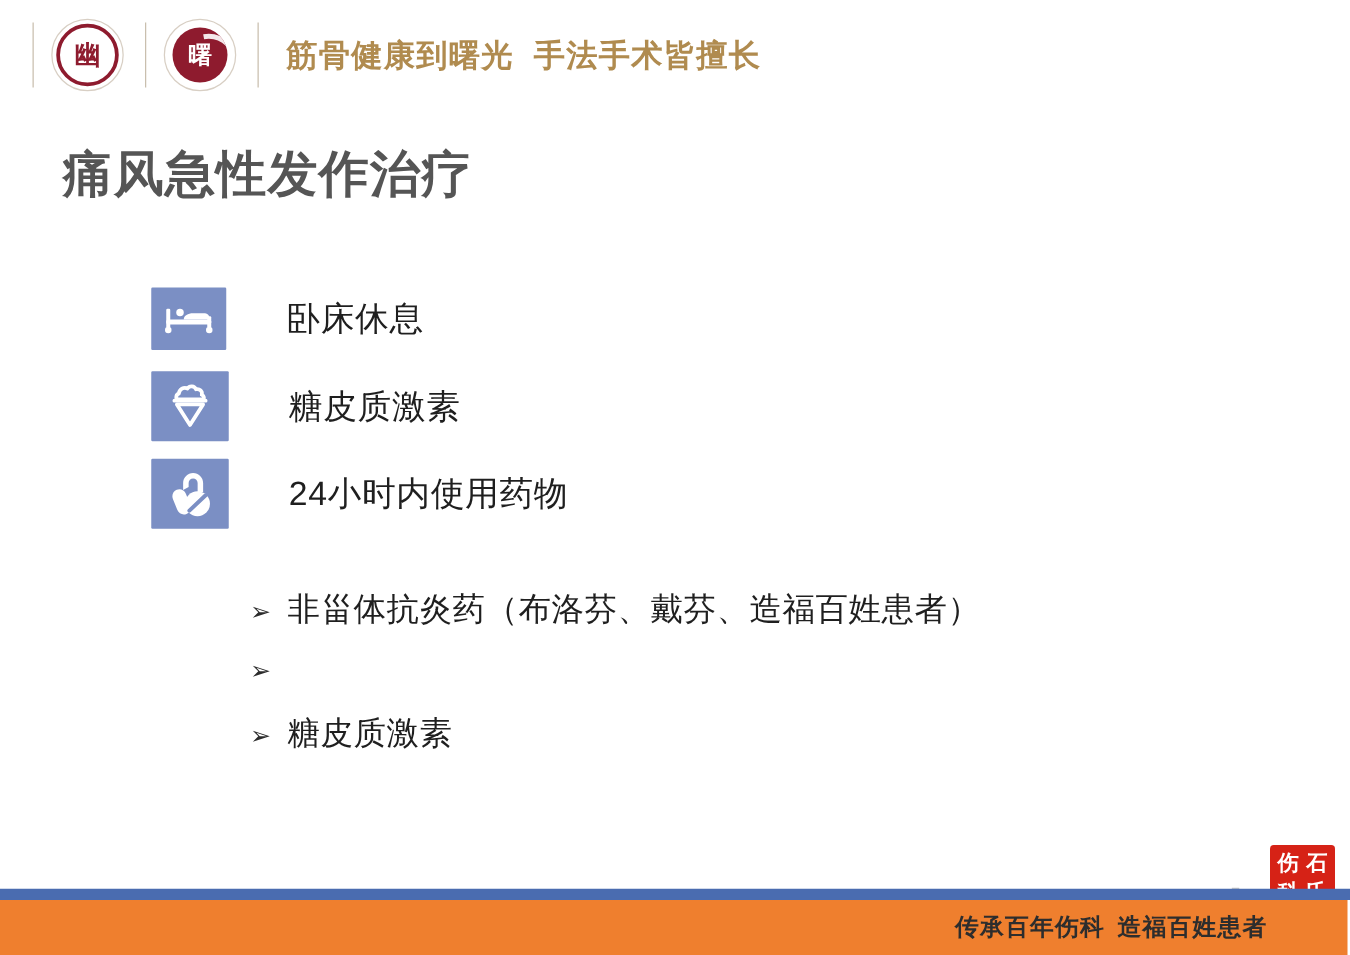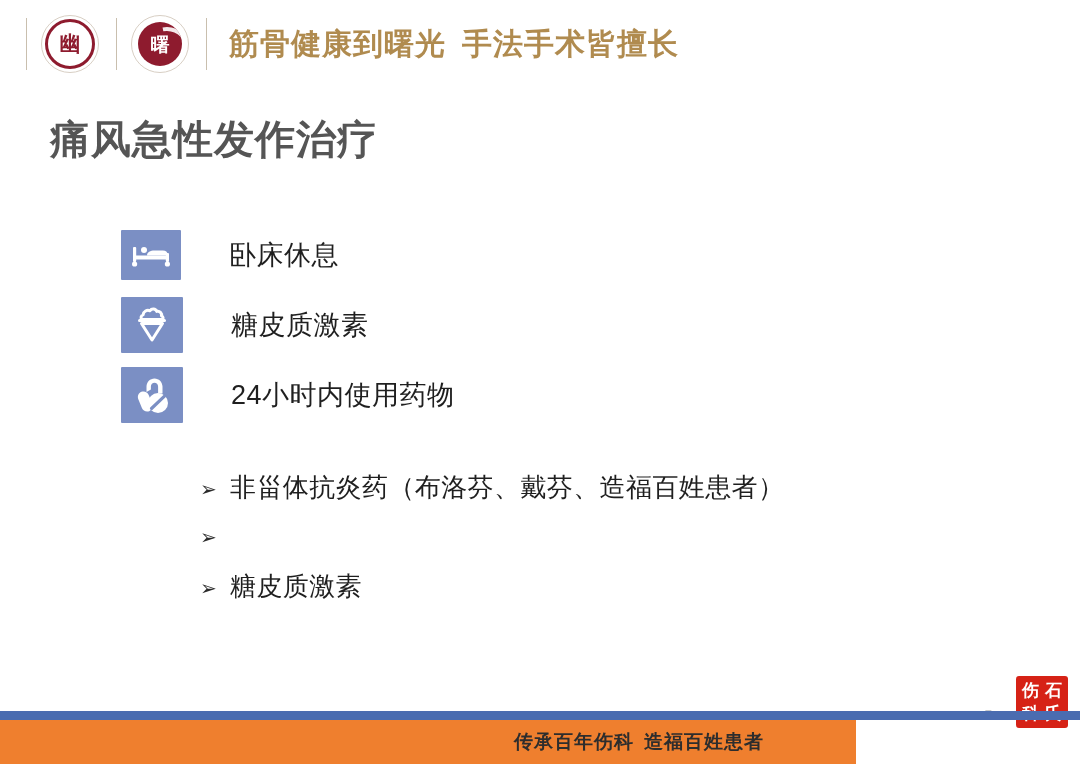--- a/index.html
+++ b/index.html
@@ -91,21 +91,21 @@
     left: 6px;
     top: 5px;
     opacity: .9;
     border-left-color: transparent;
     border-bottom-color: transparent;
   }
 
   .header-title {
     margin-left: 22px;
     color: #b08b4f;
-    font-size: 30px;
+    font-size: 25px;
     font-weight: bold;
     letter-spacing: 1px;
     white-space: nowrap;
   }
   .header-title .gap { display: inline-block; width: 16px; }
 
   
   .slide-title {
     position: absolute;
     left: 50px;
@@ -215,27 +215,27 @@
     left: 0;
     bottom: 44px;
     width: 1080px;
     height: 9px;
     background: #4a6cb0;
   }
   .footer-orange {
     position: absolute;
     left: 0;
     bottom: 0;
-    width: 856px;
+    width: 1078px;
     height: 44px;
     background: #ef7f2e;
     display: flex;
     align-items: center;
     justify-content: flex-end;
-    padding-right: 92px;
+    padding-right: 64px;
     box-sizing: border-box;
   }
   .footer-text {
     color: #2d2d2d;
     font-size: 19px;
     font-weight: bold;
     letter-spacing: 1px;
   }
   .footer-text .gap { display: inline-block; width: 10px; }
 </style>

